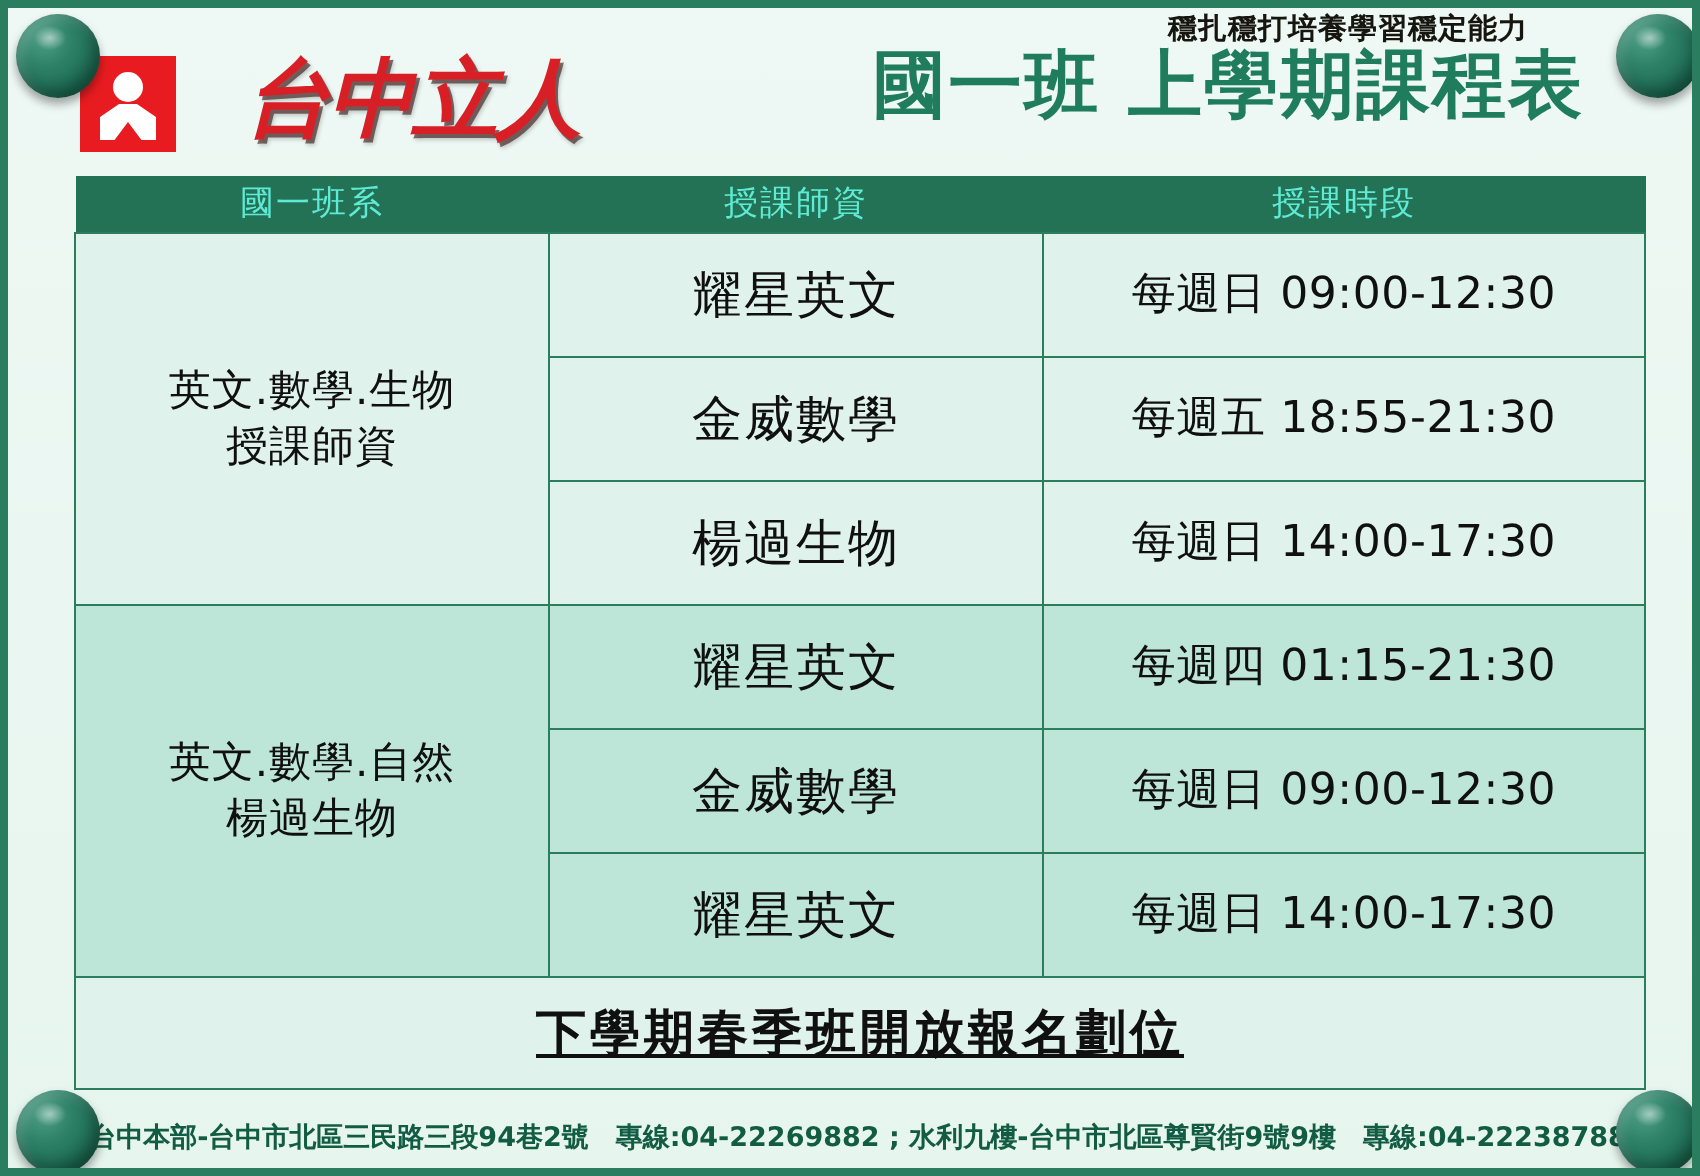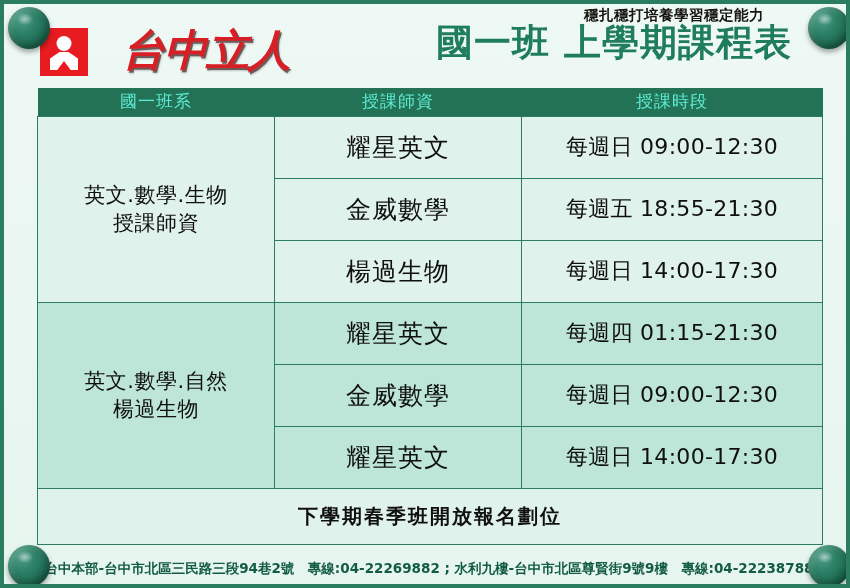--- a/index.html
+++ b/index.html
@@ -178,25 +178,26 @@
   td.teacher {
     font-size: 25px;
     height: 62px;
     letter-spacing: 1px;
   }
   td.timeslot {
     font-size: 22px;
     letter-spacing: 0.3px;
   }
   td.notice {
-    font-size: 20px;
+    font-size: 25px;
     font-weight: bold;
     height: 56px;
     letter-spacing: 2px;
     background: #e0f2ec;
+    text-decoration: underline;
   }
 
   
   #footer {
     position: absolute;
     left: 0; top: 556px;
     width: 850px;
     text-align: center;
     font-size: 13.5px;
     font-weight: bold;

